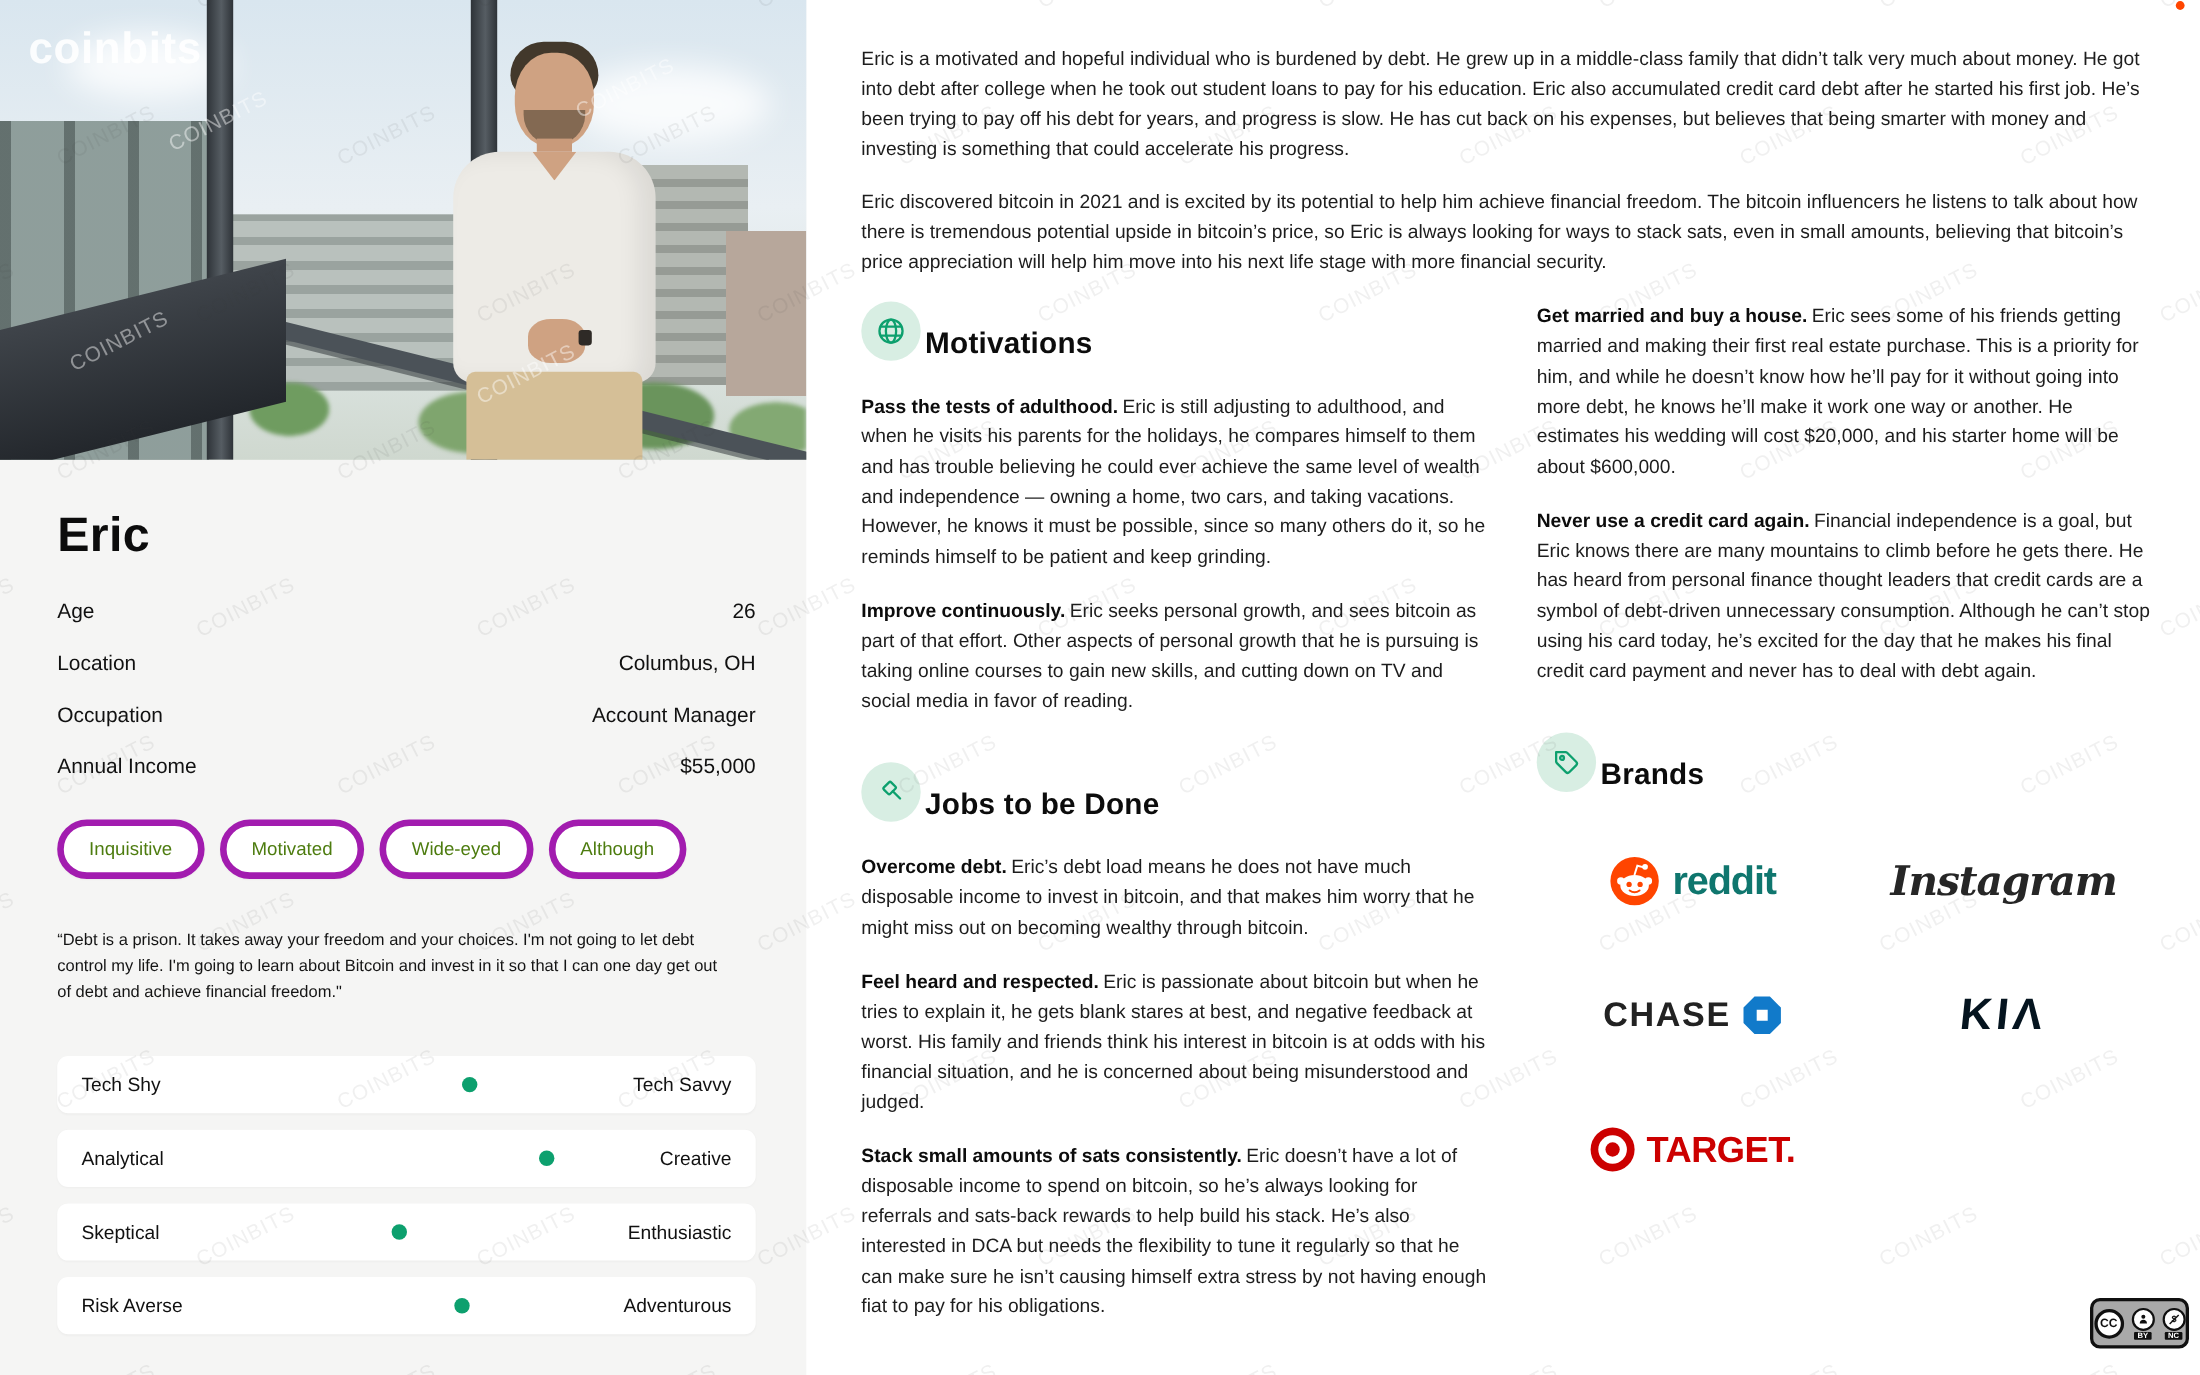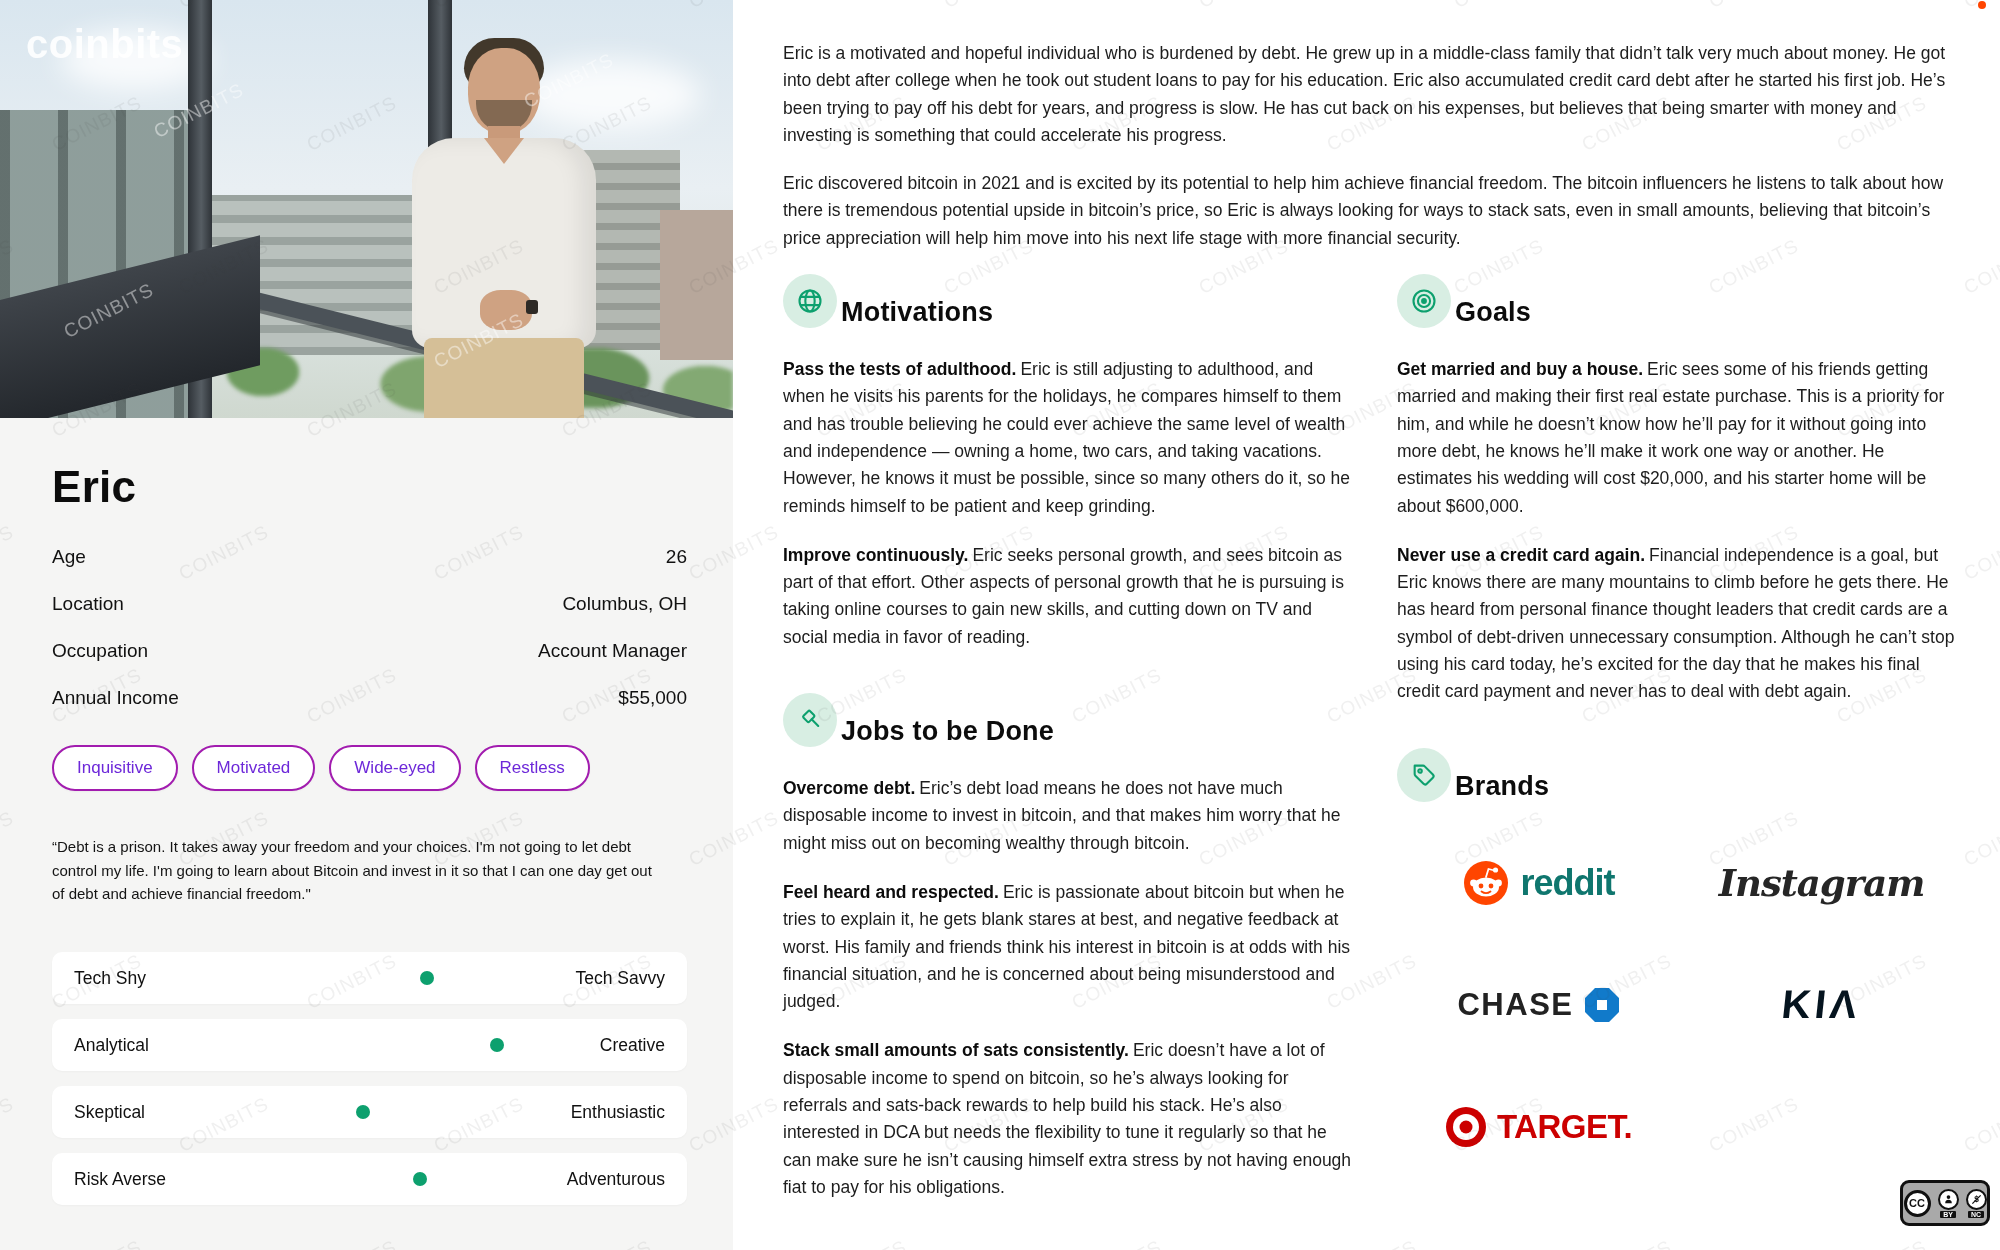--- a/index.html
+++ b/index.html
@@ -65,22 +65,22 @@
 
   .panel-body { padding:44px 46px 0 52px; position:relative; z-index:2; }
   .persona-name { font-size:44px; font-weight:700; color:#0c0c0c; letter-spacing:.3px; }
   .attrs { margin-top:34px; }
   .attr-row { display:flex; justify-content:space-between; align-items:flex-end; margin-bottom:25px; font-size:19px; }
   .attr-label { font-weight:500; color:#111; }
   .attr-value { font-weight:400; color:#111; }
 
   .tags { display:flex; gap:14px; margin-top:36px; }
   .tag {
-    background:#fff; border:2px solid #a21caf; border-radius:999px;
-    padding:11px 23px; font-size:17px; color:#6d28d9; white-space:nowrap;
+    background:#fff; border:6px solid #a21caf; border-radius:999px;
+    padding:11px 23px; font-size:17px; color:#4d7c0f; white-space:nowrap;
     box-shadow:0 1px 2px rgba(0,0,0,.04);
   }
 
   .quote { margin-top:44px; font-size:15px; line-height:1.58; color:#141414; width:610px; }
 
   .sliders { margin-top:46px; }
   .slider-row {
     position:relative; background:#fff; border-radius:10px; height:52px;
     display:flex; justify-content:space-between; align-items:center;
     padding:0 22px; margin-bottom:15px; font-size:17.5px; color:#111;
@@ -279,21 +279,21 @@
       <div class="attr-row">
         <span class="attr-label">Annual Income</span>
         <span class="attr-value">$55,000</span>
       </div>
     </div>
 
     <div class="tags">
       <span class="tag">Inquisitive</span>
       <span class="tag">Motivated</span>
       <span class="tag">Wide-eyed</span>
-      <span class="tag">Restless</span>
+      <span class="tag">Although</span>
     </div>
 
     <p class="quote">“Debt is a prison. It takes away your freedom and your choices. I'm not going to let debt control my life. I'm going to learn about Bitcoin and invest in it so that I can one day get out of debt and achieve financial freedom."</p>
 
     <div class="sliders">
       <div class="slider-row">
         <span>Tech Shy</span>
         <span class="slider-dot" style="left: 59%;"></span>
         <span>Tech Savvy</span>
       </div>
@@ -354,30 +354,20 @@
           <h2 class="section-title">Jobs to be Done</h2>
         </div>
         <p><span class="lead">Overcome debt.</span><span>Eric’s debt load means he does not have much disposable income to invest in bitcoin, and that makes him worry that he might miss out on becoming wealthy through bitcoin.</span></p>
         <p><span class="lead">Feel heard and respected.</span><span>Eric is passionate about bitcoin but when he tries to explain it, he gets blank stares at best, and negative feedback at worst. His family and friends think his interest in bitcoin is at odds with his financial situation, and he is concerned about being misunderstood and judged.</span></p>
         <p><span class="lead">Stack small amounts of sats consistently.</span><span>Eric doesn’t have a lot of disposable income to spend on bitcoin, so he’s always looking for referrals and sats-back rewards to help build his stack. He’s also interested in DCA but needs the flexibility to tune it regularly so that he can make sure he isn’t causing himself extra stress by not having enough fiat to pay for his obligations.</span></p>
       </section>
     </div>
 
     <div>
       <section class="section">
-        <div class="section-header">
-          <span class="icon-circle">
-            <svg width="28" height="28" viewBox="0 0 24 24" fill="none" stroke="#0da06e" stroke-width="1.8">
-              <circle cx="12" cy="12" r="9"></circle>
-                <circle cx="12" cy="12" r="5.2"></circle>
-                <circle cx="12" cy="12" r="1.6" fill="#0da06e"></circle>
-            </svg>
-          </span>
-          <h2 class="section-title">Goals</h2>
-        </div>
         <p><span class="lead">Get married and buy a house.</span><span>Eric sees some of his friends getting married and making their first real estate purchase. This is a priority for him, and while he doesn’t know how he’ll pay for it without going into more debt, he knows he’ll make it work one way or another. He estimates his wedding will cost $20,000, and his starter home will be about $600,000.</span></p>
         <p><span class="lead">Never use a credit card again.</span><span>Financial independence is a goal, but Eric knows there are many mountains to climb before he gets there. He has heard from personal finance thought leaders that credit cards are a symbol of debt-driven unnecessary consumption. Although he can’t stop using his card today, he’s excited for the day that he makes his final credit card payment and never has to deal with debt again.</span></p>
       </section>
 
       <section class="section">
         <div class="section-header">
           <span class="icon-circle">
             <svg width="28" height="28" viewBox="0 0 24 24" fill="none" stroke="#0da06e" stroke-width="1.8" stroke-linejoin="round">
               <path d="M4 4h7.2a2 2 0 0 1 1.4.6l7 7a2 2 0 0 1 0 2.8l-5.2 5.2a2 2 0 0 1-2.8 0l-7-7A2 2 0 0 1 4 11.2z"></path>
               <circle cx="8.6" cy="8.6" r="1.5"></circle>

